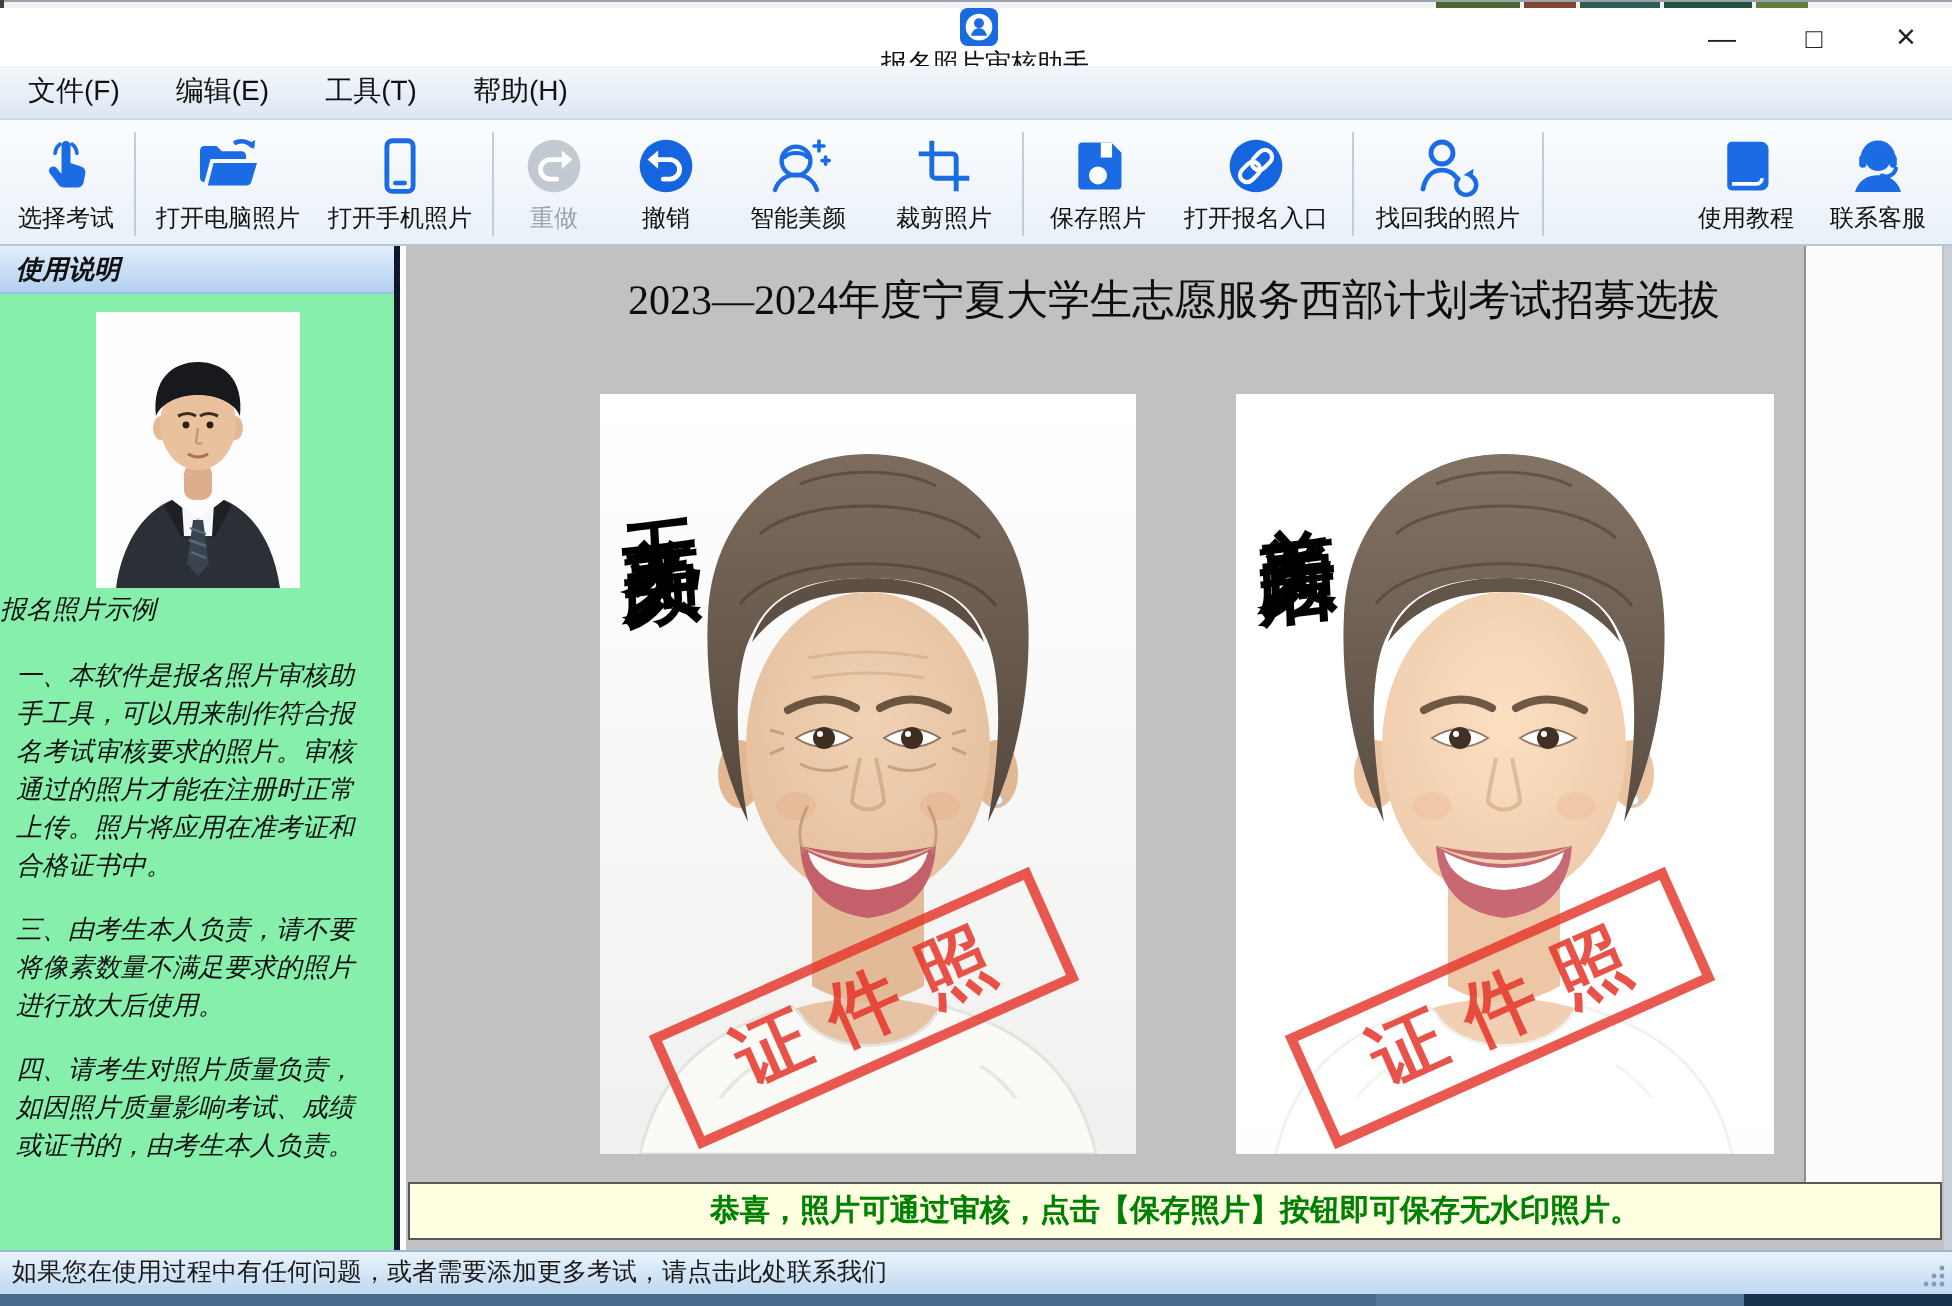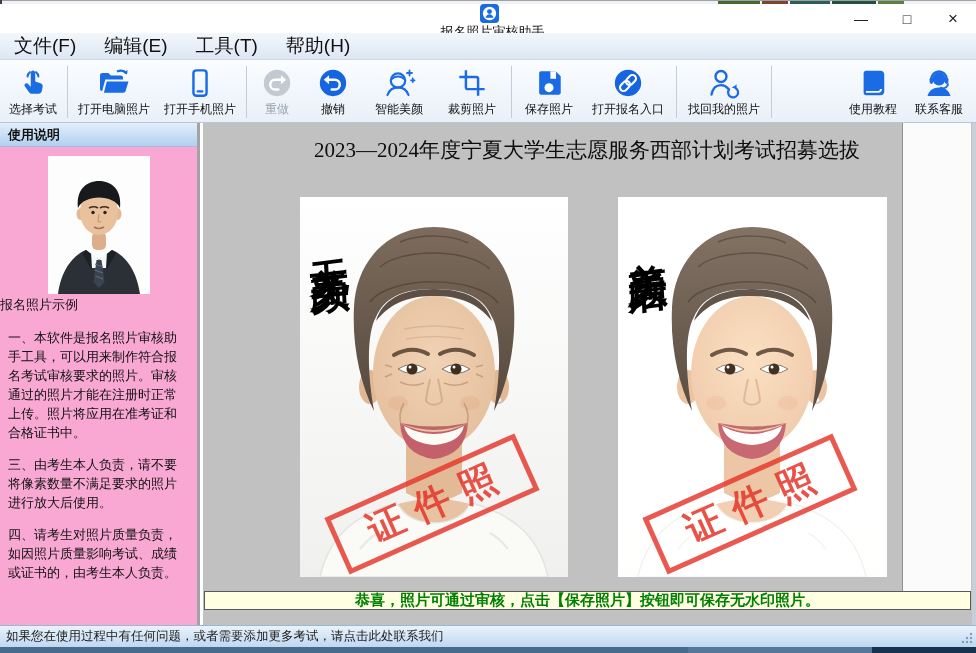--- a/index.html
+++ b/index.html
@@ -16,49 +16,49 @@
   .edge-dark{position:absolute;left:0;top:0;width:2px;height:34px;background:#3a3f45;}
   
   .titlebar{position:absolute;left:0;top:4px;width:976px;height:29px;background:#ffffff;display:flex;align-items:center;padding-left:9px;flex-direction:column;}
   .app-icon{width:19px;height:19px;margin-right:7px;flex:0 0 auto;}
   .win-title{font-size:13px;color:#101010;}
   .win-controls{position:absolute;right:0;top:0;height:29px;display:flex;}
   .win-btn{width:46px;height:29px;border:none;background:transparent;font-size:14px;color:#222;display:flex;align-items:center;justify-content:center;padding:0;font-family:inherit;}
   .win-btn.close{font-size:17px;}
   
   .menubar{position:absolute;left:0;top:33px;width:976px;height:27px;background:linear-gradient(#f3f7fc,#dde7f3);border-bottom:1px solid #cdd9e8;display:flex;align-items:center;padding-left:12px;gap:24px;}
-  .menu-item{font-size:19px;color:#111;padding:3px 2px;}
+  .menu-item{font-size:14px;color:#111;padding:3px 2px;}
   
   .toolbar{position:absolute;left:0;top:60px;width:976px;height:63px;background:linear-gradient(#fbfdff,#e9f0f8);border-bottom:1px solid #b9c6d8;display:flex;align-items:flex-start;padding:4px 12px 0 2px;}
   .tbtn{border:none;background:transparent;display:flex;flex-direction:column;align-items:center;justify-content:flex-start;gap:1px;padding:2px 3px 0;height:56px;font-family:inherit;}
   .tbtn .ticon{height:34px;display:flex;align-items:center;justify-content:center;}
   .tbtn .tlabel{font-size:12px;color:#111;white-space:nowrap;}
   .tbtn.disabled .tlabel{color:#9aa3ad;}
   .tsep{width:1px;height:52px;background:#c2cdda;margin:2px 3px 0;flex:0 0 auto;}
   .toolbar-right{position:absolute;right:4px;top:4px;display:flex;}
   
-  .sidebar{position:absolute;left:0;top:123px;width:200px;height:502px;background:#f9a8d4;border-right:3px solid #a3a3a3;overflow:hidden;}
+  .sidebar{position:absolute;left:0;top:123px;width:200px;height:502px;background:#86efac;border-right:3px solid #0f172a;overflow:hidden;font-style:italic;}
   .sidebar-header{height:24px;line-height:24px;padding-left:8px;font-size:13px;font-weight:bold;color:#111;background:linear-gradient(#e2eefb,#b3d0ef);border-bottom:1px solid #9fc0e2;}
   .sample-photo{width:102px;height:138px;margin:9px auto 2px;display:block;}
   .sample-caption{text-align:left;font-size:13px;color:#111;margin:2px 0 8px;}
   .sidebar-text{padding:6px 8px 0;}
   .sidebar-text p{margin:0 0 13px;font-size:13px;line-height:19px;color:#111;}
   
   .canvas{position:absolute;left:203px;top:123px;width:773px;height:502px;background:#c1c1c1;}
   .scroll-strip{position:absolute;left:699px;top:0;width:69px;height:468px;background:#fbfbfb;border-left:1px solid #909090;}
   .canvas-right-edge{position:absolute;left:769px;top:0;width:4px;height:502px;background:#c9cfd6;}
   .exam-title{position:absolute;left:0;top:13px;width:768px;text-align:center;font-family:"Liberation Serif","DejaVu Serif",serif;font-weight:normal;font-size:21px;color:#0d0d0d;}
   .photo{position:absolute;top:74px;width:268px;height:380px;background:#fff;overflow:hidden;}
   .photo.p1{left:97px;}
   .photo.p2{left:415px;width:269px;}
   .photo svg.portrait{position:absolute;left:0;top:0;}
   .photo.p2 svg.portrait{filter:brightness(1.06) saturate(.9);}
   .photo-label{position:absolute;left:7px;top:32px;writing-mode:vertical-rl;text-orientation:upright;font-size:40px;font-weight:900;color:#000;letter-spacing:5px;transform:rotate(-3deg) skewY(-4deg);line-height:1;}
   .stamp{position:absolute;left:28px;top:276px;width:208px;height:62px;border:5px solid rgba(229,52,40,.82);transform:rotate(-24deg);display:flex;align-items:center;justify-content:center;font-size:37px;font-weight:bold;color:rgba(229,52,40,.85);letter-spacing:13px;padding-left:13px;white-space:nowrap;}
-  .message-bar{position:absolute;left:1px;top:468px;width:767px;height:19px;background:#ffffe1;border:1px solid #595959;display:flex;align-items:center;justify-content:center;font-size:15px;font-weight:bold;color:#008000;}
+  .message-bar{position:absolute;left:1px;top:468px;width:767px;height:29px;background:#ffffe1;border:1px solid #595959;display:flex;align-items:center;justify-content:center;font-size:15px;font-weight:bold;color:#008000;}
   
   .statusbar{position:absolute;left:0;top:625px;width:976px;height:22px;background:linear-gradient(#eaf3fc,#bfd8f0);border-top:1px solid #98b8d8;display:flex;align-items:center;padding-left:6px;}
   .status-text{font-size:12.5px;color:#1a1a1a;}
   .grip{position:absolute;right:2px;bottom:2px;}
   
   .taskbar{position:absolute;left:0;top:647px;width:976px;height:6px;background:#476b8d;}
   .taskbar i{position:absolute;top:0;height:6px;display:block;}
 </style>
 </head>
 <body>

